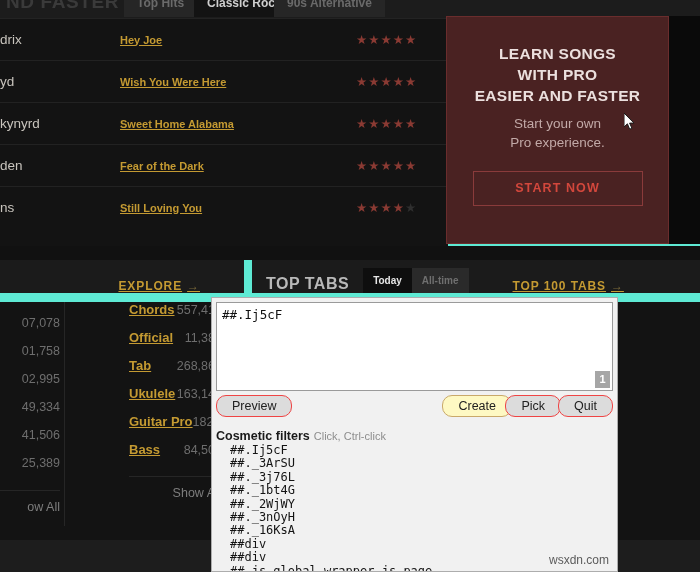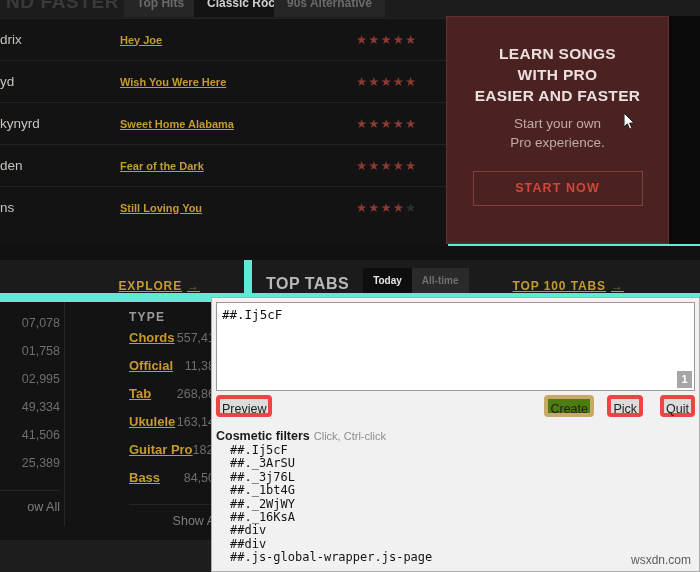--- a/index.html
+++ b/index.html
@@ -258,21 +258,21 @@
     position: absolute;
     left: 0; top: 540px;
     width: 700px; height: 32px;
     background: #1d1d1d;
   }
 
   
   #picker {
     position: absolute;
     left: 211px; top: 297px;
-    width: 489px; height: 275px;
+    width: 407px; height: 275px;
     background: #f1f1f1;
     border: 1px solid #adadad;
     box-sizing: border-box;
     font-family: "Liberation Sans", sans-serif;
     overflow: hidden;
   }
   .ta-wrap {
     position: relative;
     margin: 4px 4px 0 4px;
     height: 89px;
@@ -304,32 +304,32 @@
   .btnrow {
     position: relative;
     height: 28px;
     margin: 4px 4px 0 4px;
   }
   .btn {
     position: absolute;
     top: 0;
     height: 22px;
     line-height: 20px;
-    padding: 0 2px;
+    padding: 0 15px;
     font-size: 12.5px;
     color: #202020;
     background: #dcdcdc;
-    border: 4px solid #ef4444;
-    border-radius: 4px;
+    border: 1px solid #ef4444;
+    border-radius: 10px;
     box-sizing: border-box;
     cursor: pointer;
     white-space: nowrap;
   }
   .btn-preview { left: 0; }
-  .btn-create  { right: 101px; background: #4d7c0f; border-color: #c9a96a; text-align: right; }
+  .btn-create  { right: 101px; background: #fef9c3; border-color: #c9a96a; text-align: right; }
   .btn-pick    { right: 52px; }
   .btn-quit    { right: 0; }
 
   .sec-head {
     margin: 6px 0 1px 4px;
     font-size: 12.5px;
     font-weight: bold;
     color: #1a1a1a;
   }
   .sec-hint {
@@ -464,21 +464,20 @@
       </div>
       <div class="facet-row">
         <span class="facet-name"></span>
         <span class="facet-count">25,389</span>
       </div>
       <div class="facet-sep"></div>
       <div class="facet-showall">ow All</div>
     </div>
 
     <div class="facet-col facet-right">
-      <div class="facet-head">TYPE</div>
       <div class="facet-row">
         <span class="facet-name">Chords</span>
         <span class="facet-count">557,41</span>
       </div>
       <div class="facet-row">
         <span class="facet-name">Official</span>
         <span class="facet-count">11,38</span>
       </div>
       <div class="facet-row">
         <span class="facet-name">Tab</span>
@@ -524,20 +523,21 @@
   </div>
 
   <div class="sec-head"><span>Cosmetic filters</span><span class="sec-hint">Click, Ctrl-click</span></div>
 
   <ul class="filter-list">
     <li>##.Ij5cF</li>
     <li>##._3ArSU</li>
     <li>##._3j76L</li>
     <li>##._1bt4G</li>
     <li>##._2WjWY</li>
+    <li>##._3nOyH</li>
     <li>##._16KsA</li>
     <li>##div</li>
     <li>##div</li>
     <li>##.js-global-wrapper.js-page</li>
   </ul>
 
   <div class="watermark">wsxdn.com</div>
 </div>
 
 </body></html>

